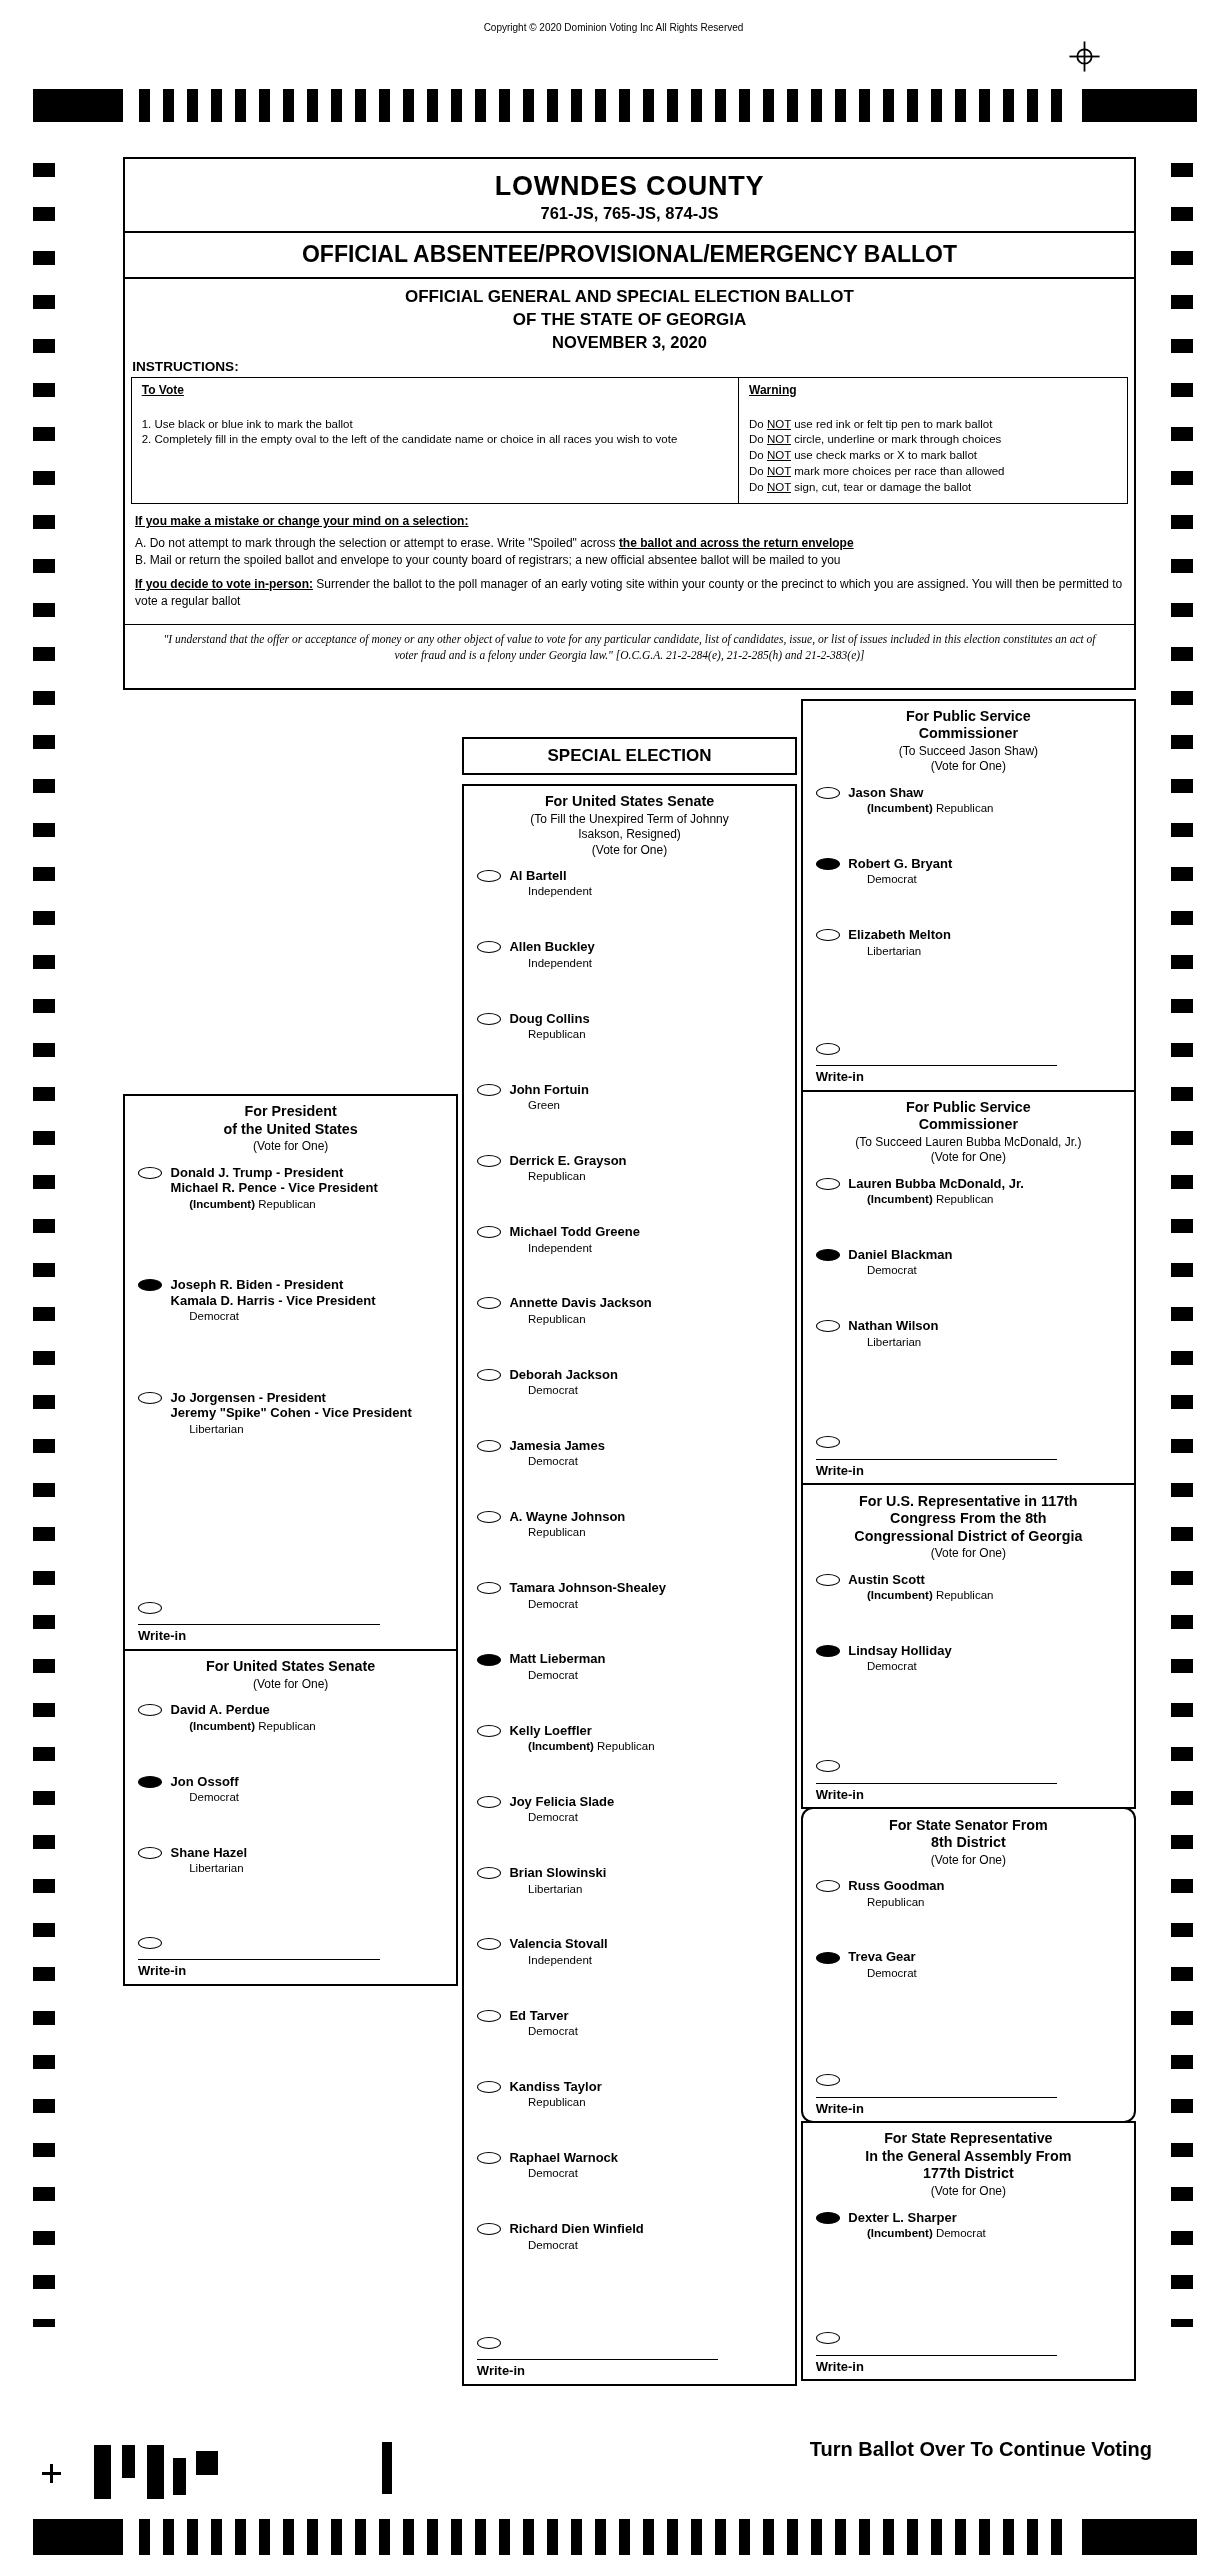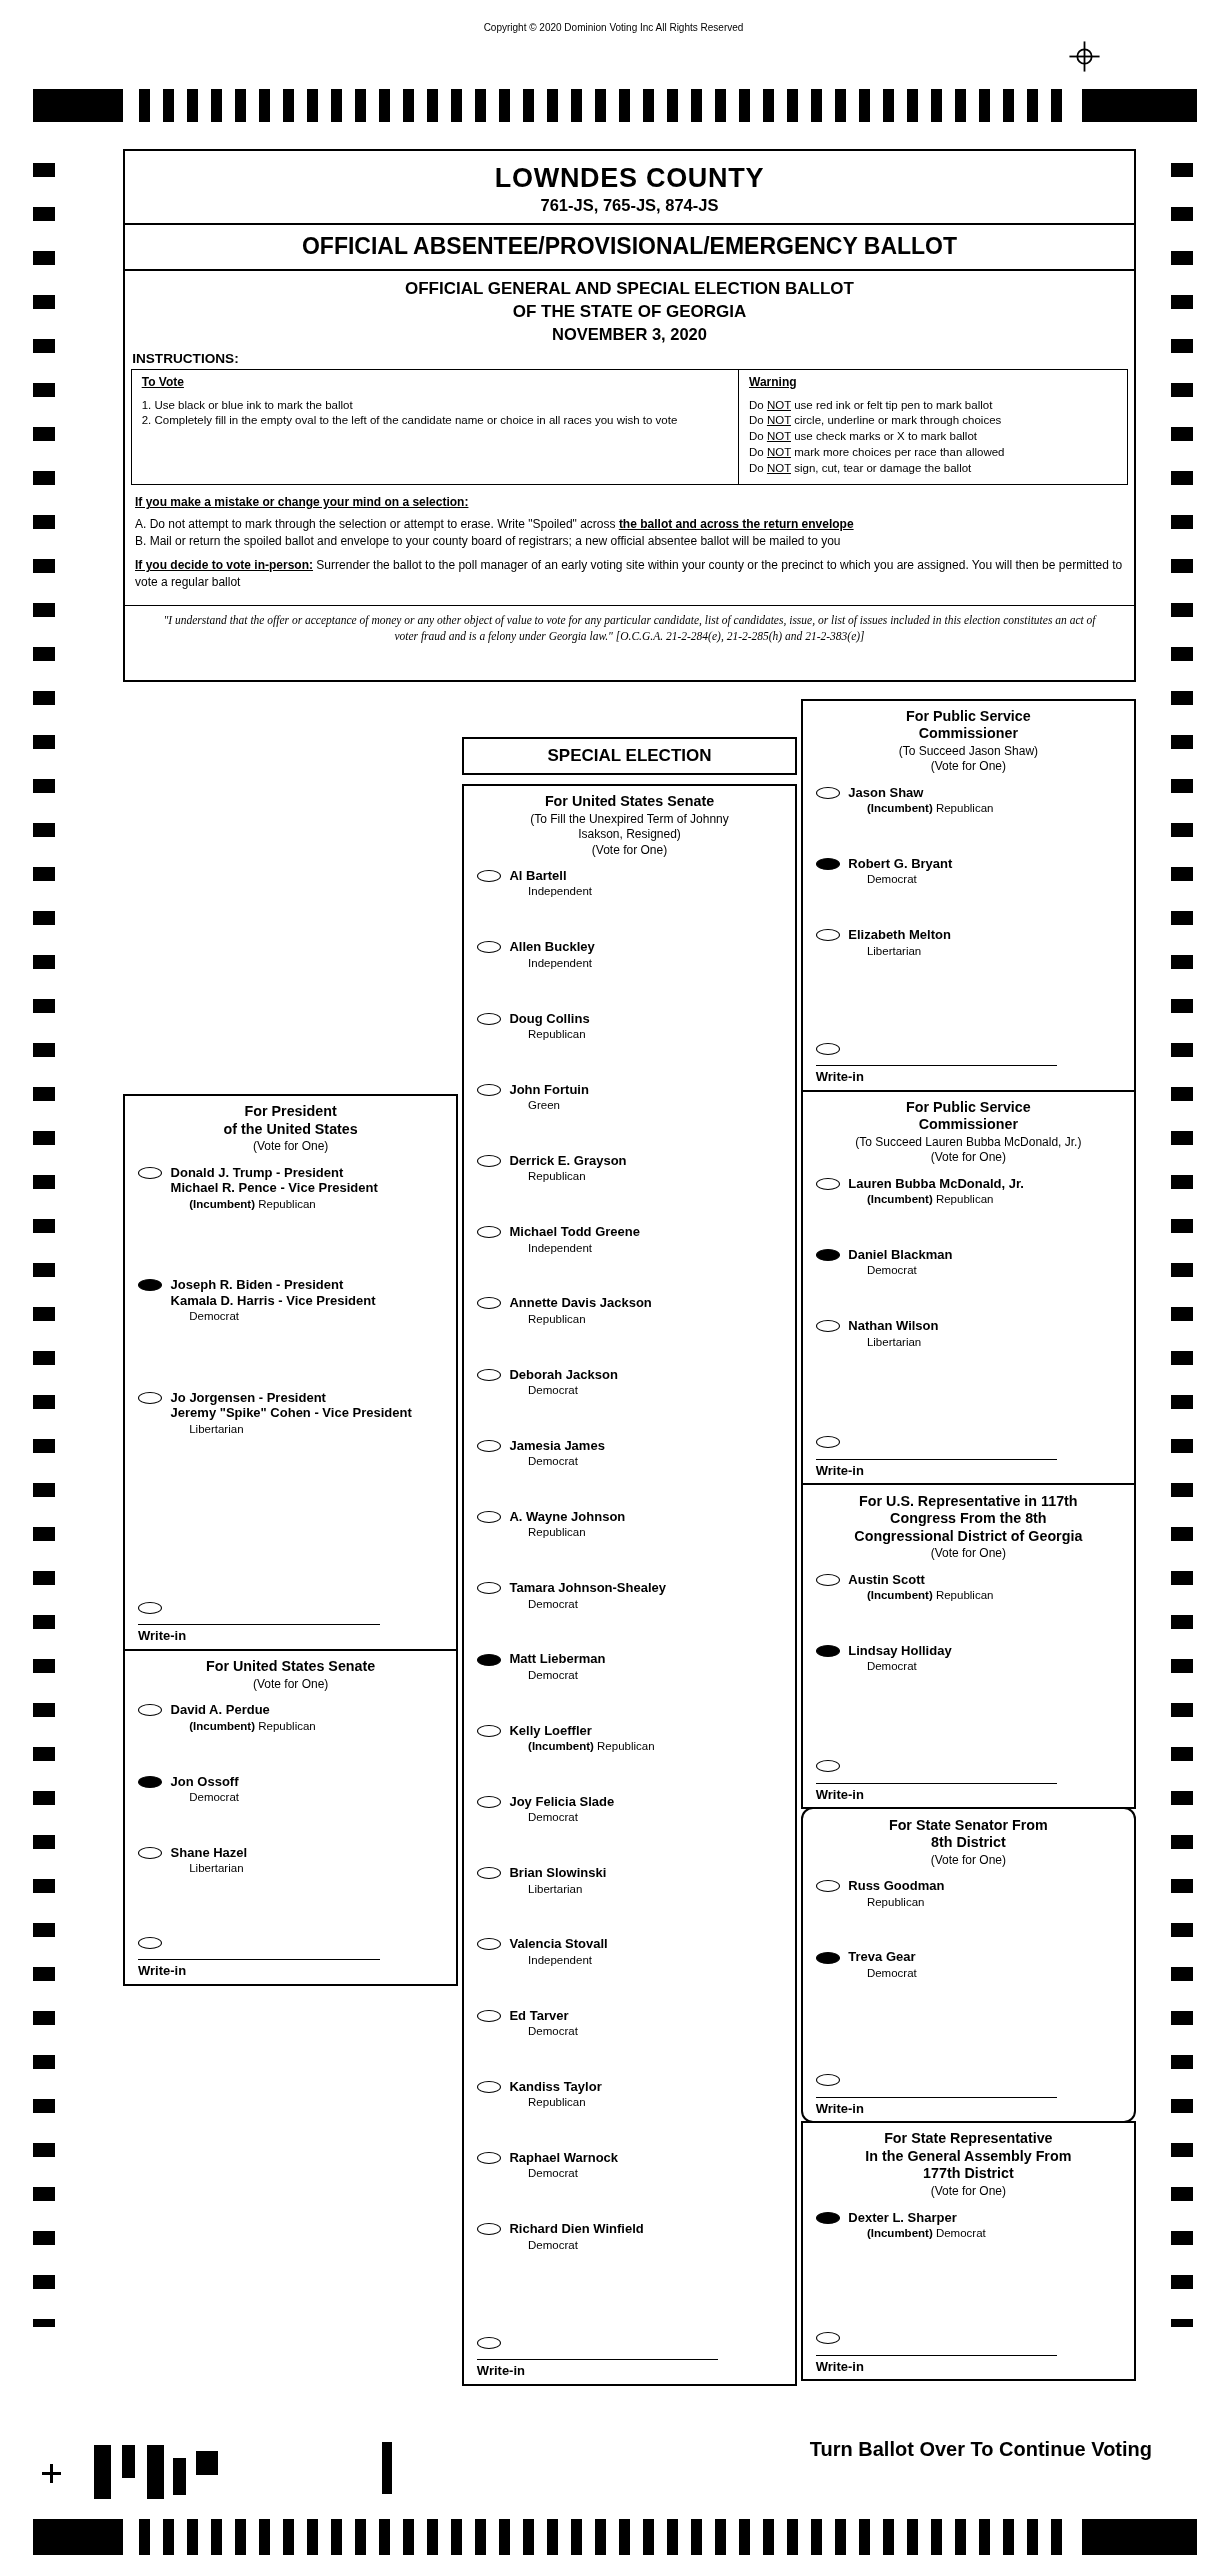--- a/index.html
+++ b/index.html
@@ -22,34 +22,34 @@
   .t-solid-l { width:90px; background:#000; margin-right:16px; }
   .t-bars { flex:1; background: repeating-linear-gradient(90deg, #000 0 10.7px, transparent 10.7px 24px); }
   .t-solid-r { width:115px; background:#000; margin-left:11.5px; }
 
   .side-marks { position:absolute; top:163px; width:21.5px; height:2164px;
     background: repeating-linear-gradient(180deg, #000 0 14.3px, transparent 14.3px 44px); }
   .side-left { left:33px; }
   .side-right { left:1171px; }
 
   
-  .ballot-header { position:absolute; left:123px; top:149px; width:1013px; min-height:533px;
+  .ballot-header { position:absolute; left:123px; top:157px; width:1013px; min-height:533px;
     border:2.1px solid #000; background:#fff; }
   .hdr-county-block { text-align:center; padding:11.5px 0 7.2px; border-bottom:2.1px solid #000; }
   .county { font-size:27px; font-weight:bold; letter-spacing:0.7px; }
   .precincts { font-size:16.5px; font-weight:bold; margin-top:2.9px; }
   .hdr-type { text-align:center; font-size:23px; font-weight:bold; padding:8.6px 0; border-bottom:2.1px solid #000; }
   .hdr-election { text-align:center; padding:7.2px 0 4.3px; }
   .election-line { font-size:17px; font-weight:bold; line-height:1.35; }
   .election-date { font-size:16.5px; font-weight:bold; margin-top:1.4px; }
   .instr-label { font-size:13.6px; font-weight:bold; padding:2.9px 7.2px 2.9px; }
   .instr-boxes { display:flex; border:1.4px solid #000; margin:0 5.7px; }
   .tv-box { width:61%; padding:4.3px 10px 7.2px; border-right:1.4px solid #000; }
   .warn-box { width:39%; padding:4.3px 10px 7.2px; }
-  .tv-title, .warn-title { font-size:12px; font-weight:bold; text-decoration:underline; margin-bottom:9px; }
+  .tv-title, .warn-title { font-size:12px; font-weight:bold; text-decoration:underline; margin-bottom:20px; }
   .tv-item { font-size:11.5px; line-height:1.34; padding-left:14.3px; text-indent:-14.3px; }
   .warn-item { font-size:11.5px; line-height:1.38; }
   .mistake { padding:10px 10px 7.2px; }
   .m-head { font-size:12px; margin-bottom:7.2px; }
   .m-line { font-size:12px; line-height:1.38; }
   .m-gap { margin-top:8px; }
   .oath { border-top:1.4px solid #000; margin-top:7.2px; padding:7.2px 29px 10px; text-align:center;
     font-family:"Liberation Serif", serif; font-style:italic; font-size:11.5px; line-height:1.35; }
 
   

